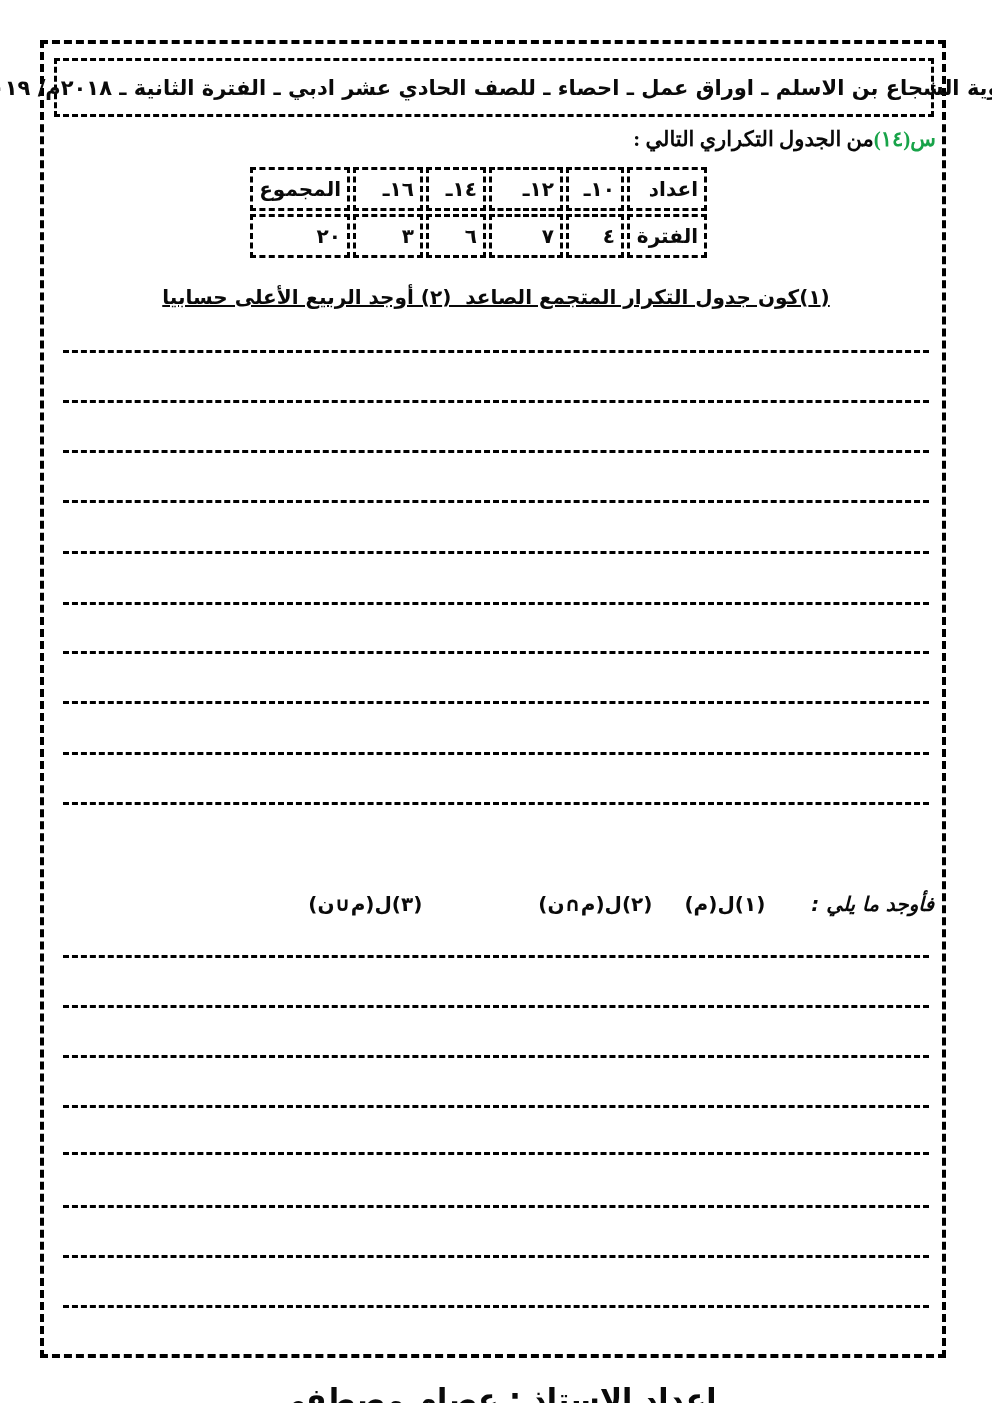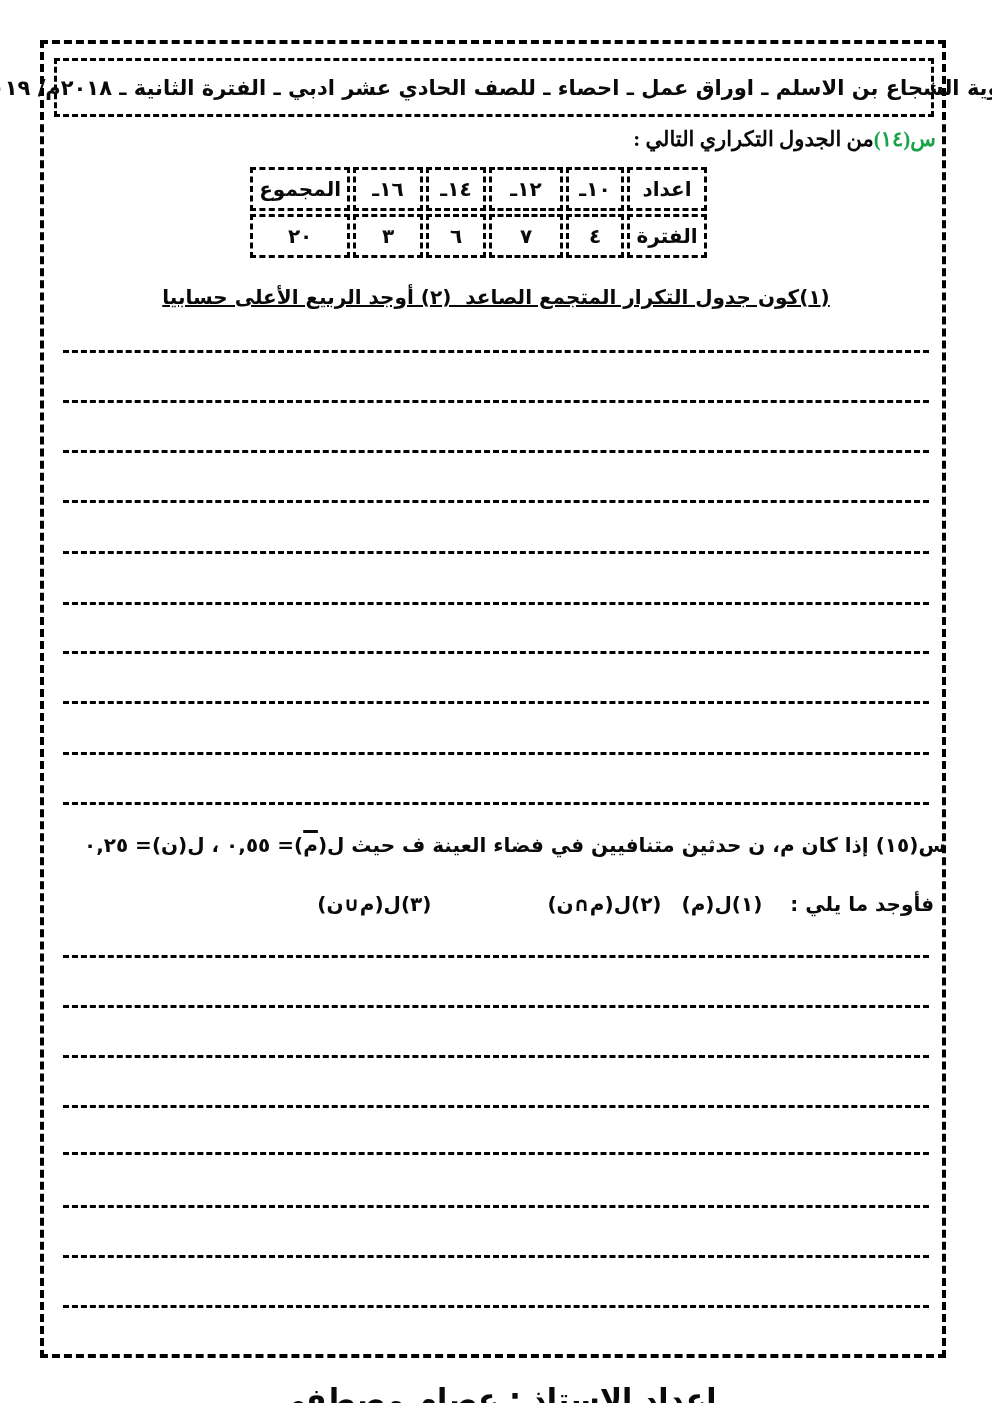--- a/index.html
+++ b/index.html
@@ -47,21 +47,21 @@
     top: 164px; right: 282px;
     direction: rtl;
     border-collapse: separate;
     border-spacing: 3px;
     font-size: 20px;
     font-weight: bold;
   }
   .freq-table td {
     box-sizing: border-box;
     border: 3px dashed #000;
-    text-align: center;
+    text-align: right;
     vertical-align: middle;
     padding: 2px 6px;
     height: 44px;
   }
   .freq-table .c0 { width: 80px; }
   .freq-table .c1 { width: 58px; }
   .freq-table .c2 { width: 74px; }
   .freq-table .c3 { width: 60px; }
   .freq-table .c4 { width: 70px; }
   .freq-table .c5 { width: 86px; }
@@ -98,22 +98,22 @@
   .q15-prompt-row {
     position: absolute;
     top: 892px; right: 58px;
     direction: rtl;
     display: flex;
     align-items: baseline;
     font-size: 20px;
     font-weight: bold;
     white-space: nowrap;
   }
-  .q15-prompt-row .prompt   { margin-left: 28px; }
-  .q15-prompt-row .item-1   { margin-left: 20px; }
+  .q15-prompt-row .prompt   { margin-left: 46px; font-style: italic; }
+  .q15-prompt-row .item-1   { margin-left: 32px; }
   .q15-prompt-row .item-2   { margin-left: 116px; }
   .footer-credit {
     position: absolute;
     top: 1382px; left: 0;
     width: 100%;
     text-align: center;
     direction: rtl;
     font-size: 30px;
     font-weight: bold;
   }
@@ -160,23 +160,20 @@
   <div class="answer-line" style="top:400px"></div>
   <div class="answer-line" style="top:450px"></div>
   <div class="answer-line" style="top:500px"></div>
   <div class="answer-line" style="top:551px"></div>
   <div class="answer-line" style="top:602px"></div>
   <div class="answer-line" style="top:651px"></div>
   <div class="answer-line" style="top:701px"></div>
   <div class="answer-line" style="top:752px"></div>
   <div class="answer-line" style="top:802px"></div>
 
-  <div class="q15-line">
-    <span>س(١٥) إذا كان م، ن حدثين متنافيين في فضاء العينة ف حيث ل(</span><span class="overlined">م</span><span>)= ٠,٥٥ ، ل(ن)= ٠,٢٥</span>
-  </div>
 
   <div class="q15-prompt-row">
     <span class="prompt">فأوجد ما يلي :</span>
     <span class="item-1">(١)ل(م)</span>
     <span class="item-2">(٢)ل(م∩ن)</span>
     <span class="item-3">(٣)ل(م∪ن)</span>
   </div>
 
   <div class="answer-line" style="top:955px"></div>
   <div class="answer-line" style="top:1005px"></div>

